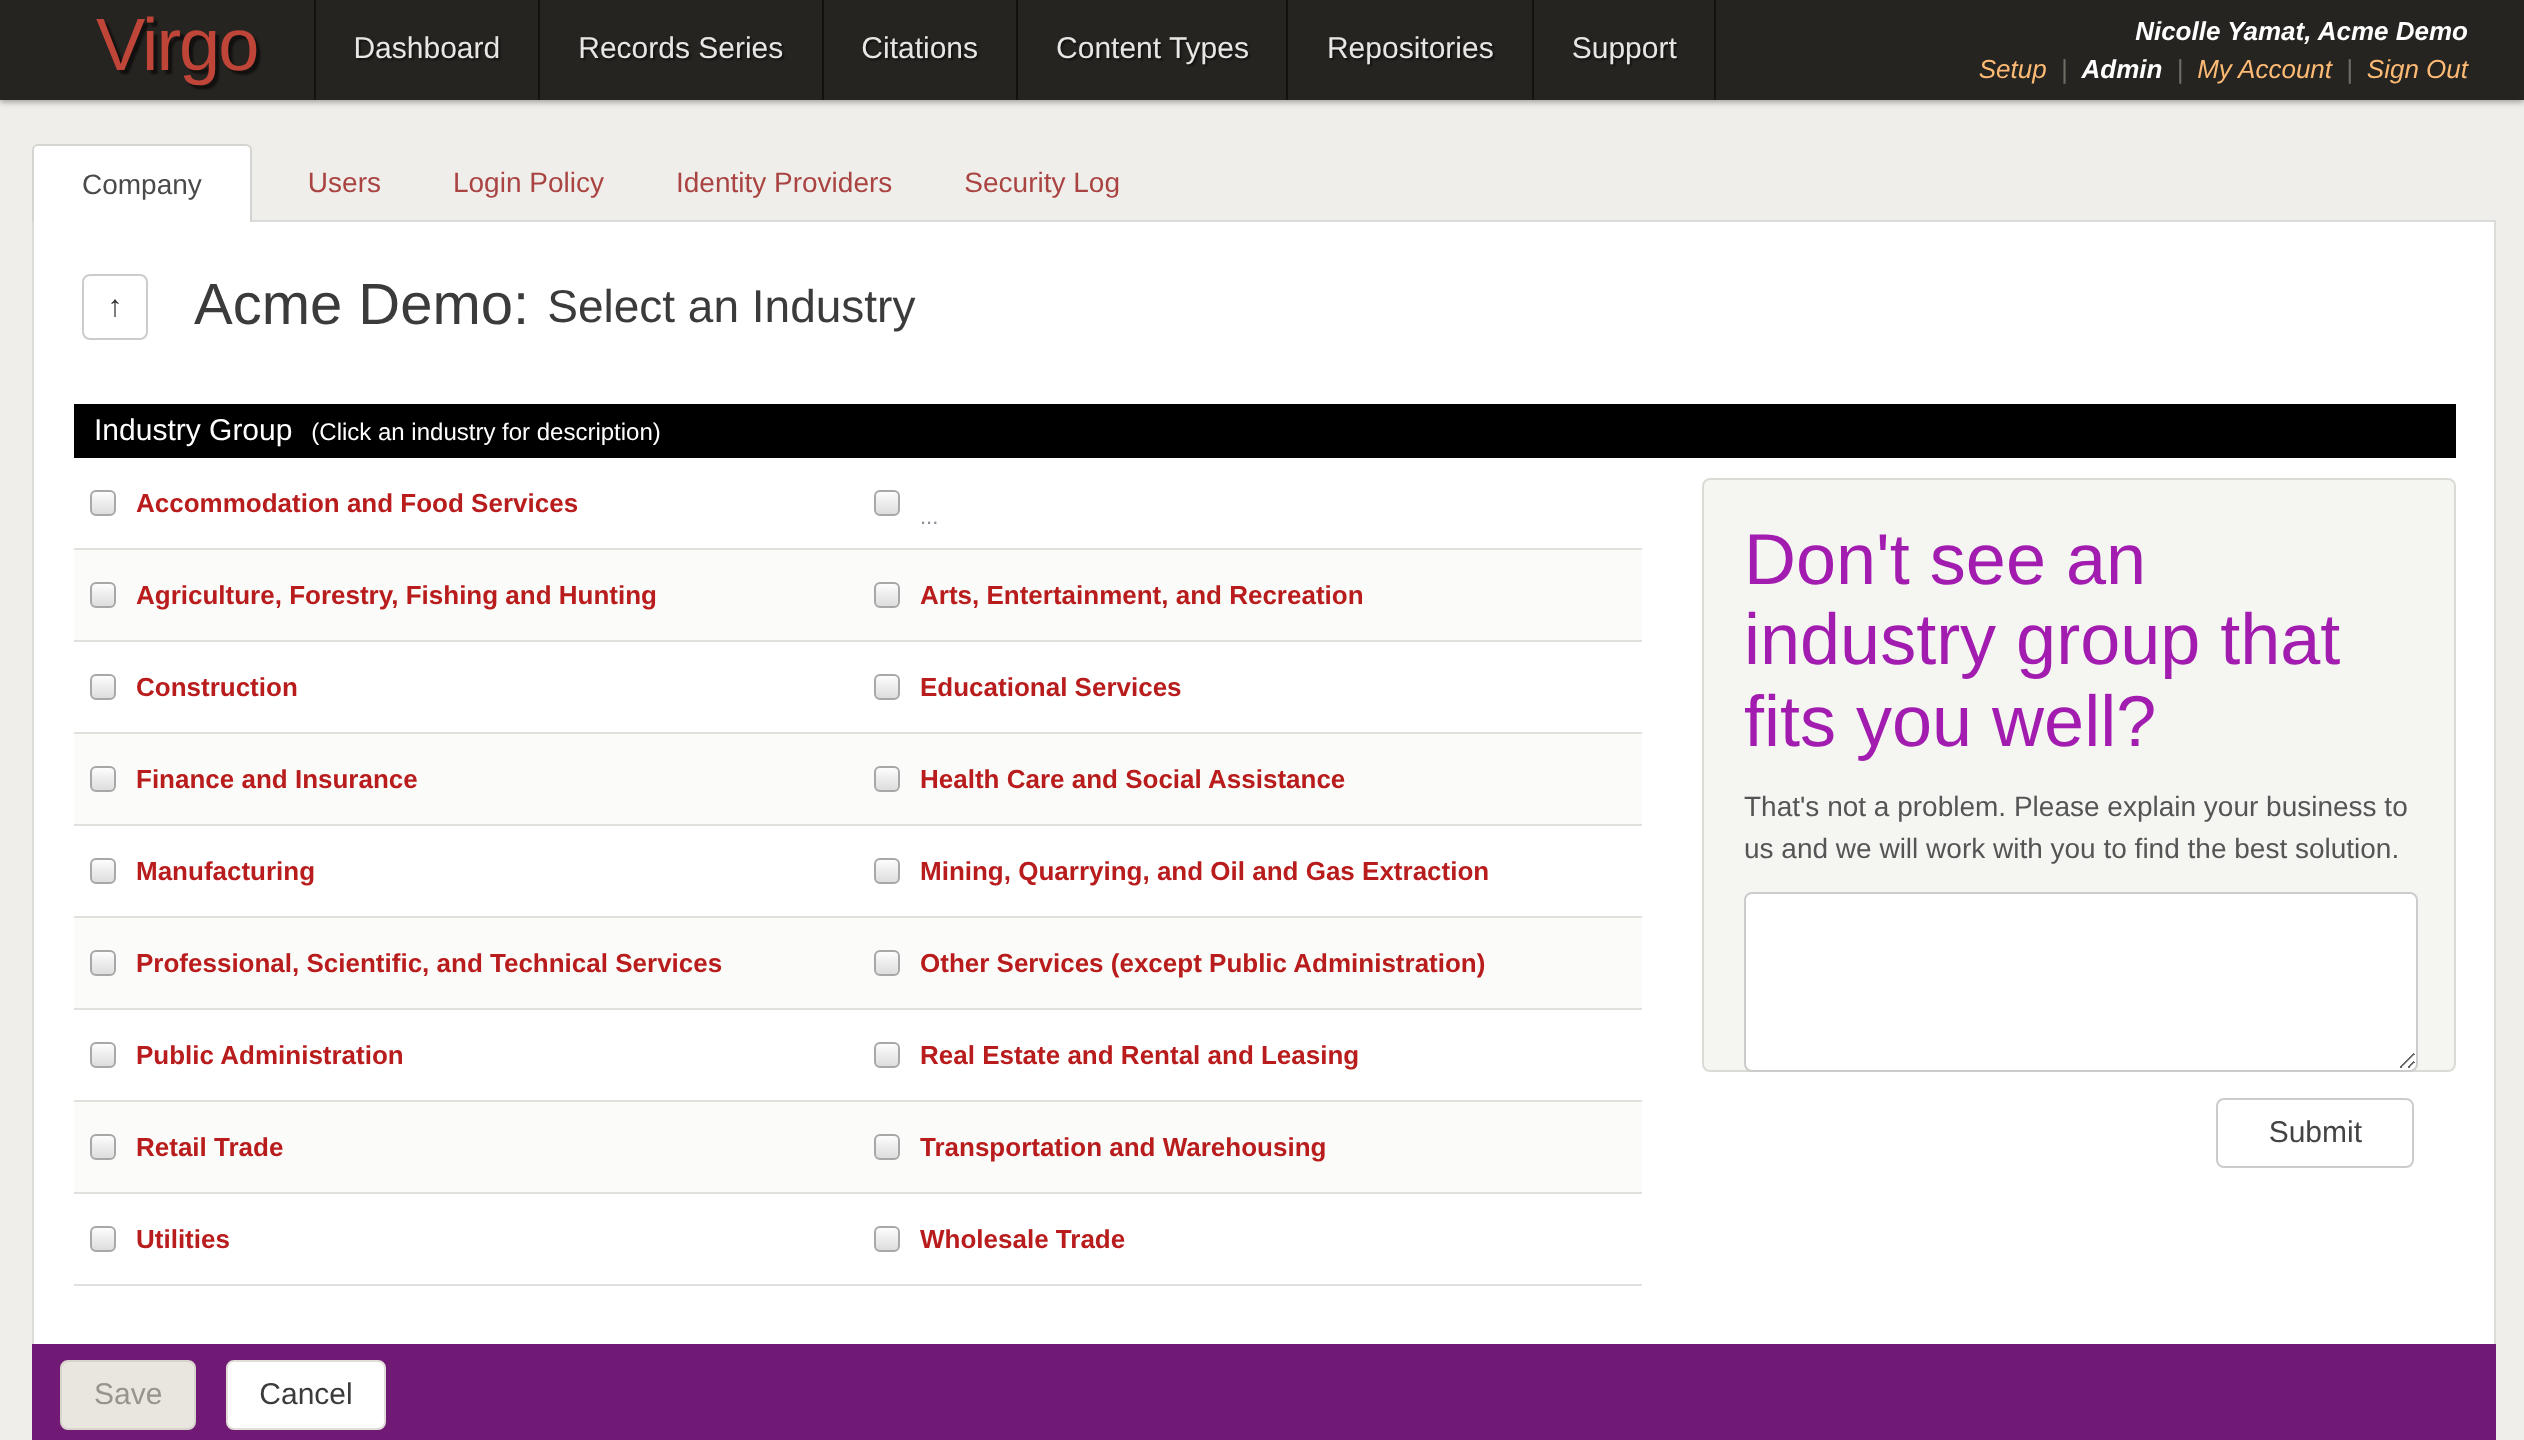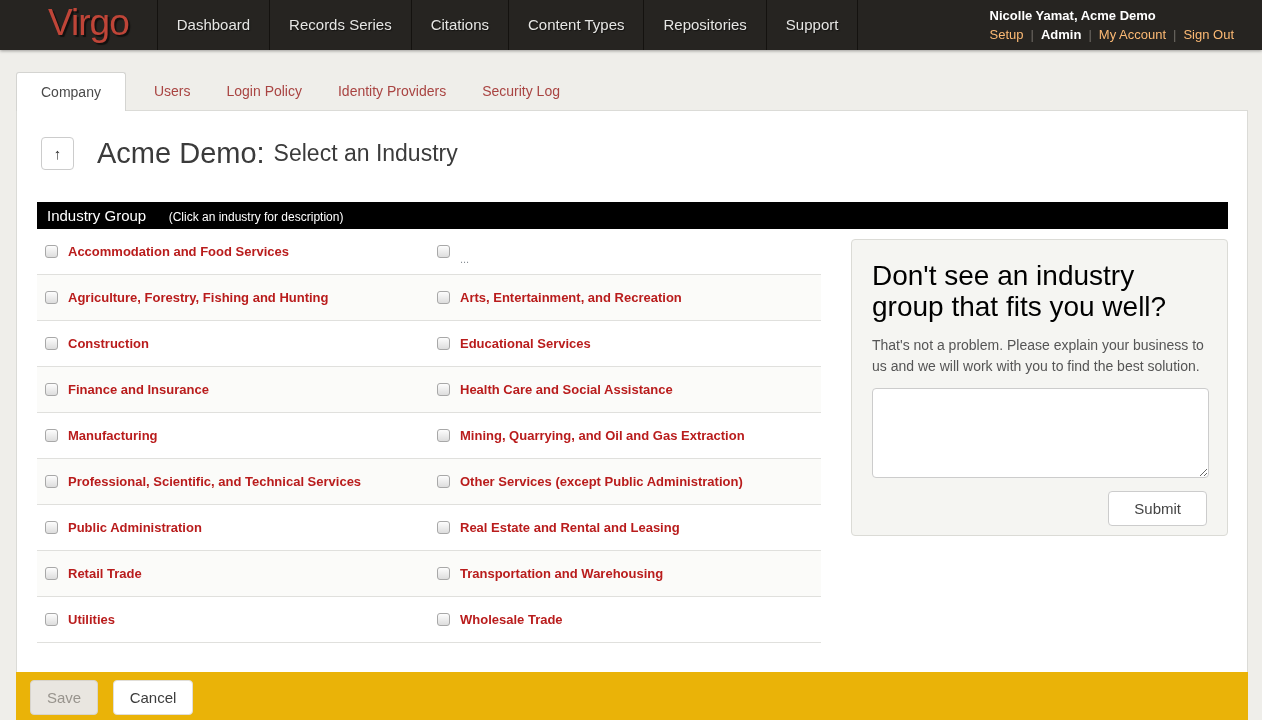--- a/index.html
+++ b/index.html
@@ -12,21 +12,21 @@
 
   
   .navbar { position:absolute; top:0; left:0; width:1262px; height:50px;
     background:#262421; display:flex; box-shadow:0 1px 3px rgba(0,0,0,.35); z-index:5; }
   .logo { color:#bf4538; font-size:37px; line-height:46px; padding:0 28px 0 48px;
     text-shadow:2px 2px 1px rgba(0,0,0,.55); letter-spacing:-1px; cursor:pointer; }
   .nav-items { display:flex; }
   .nav-item { line-height:50px; padding:0 19px; color:#e6e6e4; font-size:15px;
     border-right:1px solid #14120f; cursor:pointer; text-shadow:1px 1px 1px rgba(0,0,0,.5); }
   .nav-item:first-child { border-left:1px solid #14120f; }
-  .nav-user { position:absolute; right:28px; top:8px; text-align:left; }
+  .nav-user { position:absolute; right:28px; top:8px; text-align:right;font-style:italic; }
   .nav-user-name { color:#ffffff; font-weight:bold; font-size:13px; }
   .nav-links { margin-top:4px; font-size:13px; }
   .nav-link { color:#fdba74; cursor:pointer; }
   .nav-link.active { color:#ffffff; font-weight:bold; }
   .nav-sep { color:#6f6b65; margin:0 7px; }
 
   
   .tabs { position:absolute; top:72px; left:16px; display:flex; height:39px; z-index:3; }
   .tab { line-height:38px; padding:0 18px; font-size:14px; color:#a94442; cursor:pointer;text-align:center; }
   .tab.active { background:#ffffff; border:1px solid #d4d4d1; border-bottom:none;
@@ -38,45 +38,45 @@
 
   .title-row { position:absolute; top:26px; left:24px; display:flex; align-items:center; }
   .up-btn { width:33px; height:33px; border:1px solid #cccccc; border-radius:4px;
     background:#ffffff; font-size:15px; color:#333333; text-align:center; line-height:31px; cursor:pointer; }
   .title { margin-left:23px; font-size:29px; color:#3b3b3b; }
   .subtitle { font-size:23px; color:#3b3b3b; margin-left:9px; }
 
   .industry-header { position:absolute; top:91px; left:20px; width:1191px; height:27px;
     background:#000000; color:#ffffff; line-height:27px; padding-left:10px; }
   .industry-header .hdr-main { font-size:15px; }
-  .industry-header .hdr-note { font-size:12px; margin-left:18px; }
+  .industry-header .hdr-note { font-size:12px; margin-left:5px; }
 
   .industry-table { position:absolute; top:118px; left:20px; width:784px; }
   .row { display:flex; height:46px; border-bottom:1px solid #e0e0dd; }
   .row:nth-child(even) { background:#fbfbf9; }
   .cell { width:50%; display:flex; align-items:center; padding-left:8px; }
   .checkbox { width:13px; height:13px; border:1px solid #a8a8a8; border-radius:3px;
     background:linear-gradient(#fdfdfd,#dddddd); margin-right:10px; flex:none; cursor:pointer; }
   .cell-label { font-size:13px; font-weight:bold; color:#b91c1c; cursor:pointer; }
   .cell-label.muted { font-weight:normal; color:#8a9096; font-size:11px; position:relative; top:7px; }
 
   
   .aside { position:absolute; top:128px; left:834px; width:377px; height:297px;
     background:#f5f5f2; border:1px solid #dbdbd6; border-radius:4px; padding:20px 20px; }
-  .aside-heading { font-size:28px; color:#000000; line-height:1.12; }
+  .aside-heading { font-size:36px; color:#a21caf; line-height:1.12; }
   .aside-body { font-size:14px; color:#555555; line-height:1.5; margin-top:12px; }
   .aside textarea { width:337px; height:90px; margin-top:11px; border:1px solid #cccccc;
     border-radius:4px; resize:both; font:13px "Liberation Sans", sans-serif; padding:6px; display:block; }
   .aside-actions { text-align:right; margin-top:13px; }
   .submit-btn { padding:8px 25px; background:#ffffff; border:1px solid #cccccc;
     border-radius:4px; font-size:15px; color:#444444; cursor:pointer; }
 
   
   .footer { position:absolute; left:16px; bottom:0; width:1232px; height:48px;
-    background:#eab308; padding:8px 0 0 14px; z-index:4; }
+    background:#701a75; padding:8px 0 0 14px; z-index:4; }
   .save-btn { padding:8px 16px; background:#e9e6e0; border:1px solid #d8d4cc;
     border-radius:4px; color:#98948d; font-size:15px; }
   .cancel-btn { padding:8px 16px; background:#ffffff; border:1px solid #e1ded8;
     border-radius:4px; color:#3c3c3c; font-size:15px; margin-left:10px; cursor:pointer; }
 </style>
 </head>
 <body>
 
 <div class="navbar">
   <div class="logo">Virgo</div>

